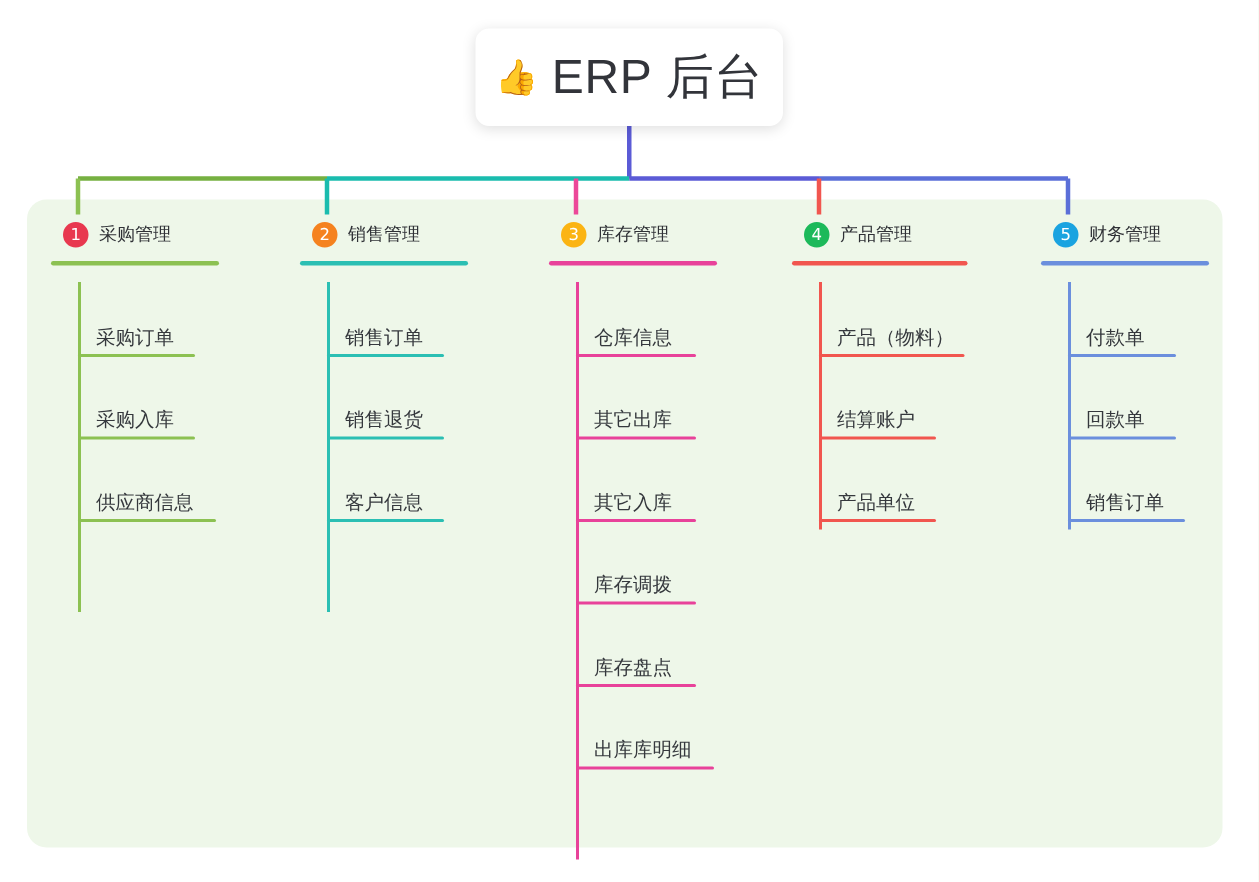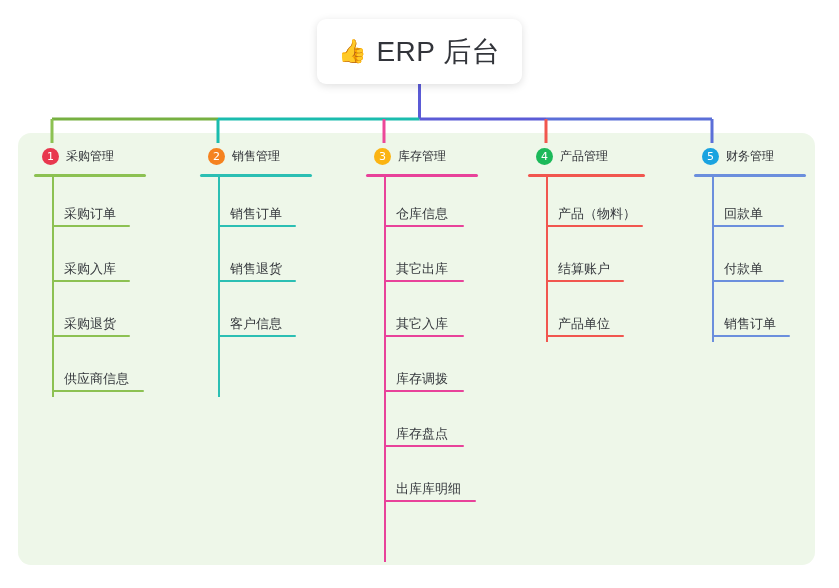--- a/index.html
+++ b/index.html
@@ -15,21 +15,21 @@
   
   .root-card{
     position:absolute;left:317px;top:19px;width:205px;height:65px;
     background:#ffffff;border-radius:9px;
     box-shadow:0 2px 9px rgba(0,0,0,.13);
     display:flex;align-items:center;justify-content:center;
     z-index:6;
   }
   .root-inner{display:flex;align-items:center;gap:9px;}
   .root-emoji{font-size:23px;line-height:1;}
-  .root-title{font-size:28px;color:#32343a;letter-spacing:.5px;white-space:nowrap;}
+  .root-title{font-size:32px;color:#32343a;letter-spacing:.5px;white-space:nowrap;}
 
   
   .panel{
     position:absolute;left:18px;top:133px;width:797px;height:432px;
     background:#eef7e9;border-radius:13px;z-index:1;
   }
 
   
   .wires{position:absolute;left:0;top:0;width:839px;height:588px;z-index:3;pointer-events:none;}
 
@@ -37,21 +37,21 @@
   .col{position:absolute;top:144px;z-index:4;}
   .col-head{display:flex;align-items:center;gap:7px;height:24px;padding-left:8px;}
   .badge{
     width:17px;height:17px;border-radius:50%;
     color:#fff;font-size:11px;line-height:17px;text-align:center;
     flex:0 0 auto;font-family:"DejaVu Sans",sans-serif;
   }
   .col-title{font-size:12px;color:#2f3136;white-space:nowrap;}
   .head-rule{height:3px;border-radius:2px;margin-top:6px;}
 
-  .items{position:relative;margin-top:0;}
+  .items{position:relative;margin-top:11px;}
   .stem{position:absolute;left:18px;top:0;width:2px;}
   .item{position:relative;height:55px;}
   .item-label{
     position:absolute;left:30px;bottom:9px;
     font-size:13px;color:#35383d;white-space:nowrap;
   }
   .item-rule{position:absolute;left:18px;bottom:5px;height:2px;border-radius:1px;}
 </style>
 </head>
 <body>
@@ -91,24 +91,20 @@
           <div class="stem" style="background: rgb(140, 193, 82); height: 220px;"></div>
           <div class="item">
             <span class="item-label">采购订单</span>
             <div class="item-rule" style="background: rgb(140, 193, 82); width: 78px;"></div>
           </div>
           <div class="item">
             <span class="item-label">采购入库</span>
             <div class="item-rule" style="background: rgb(140, 193, 82); width: 78px;"></div>
           </div>
           <div class="item">
-            <span class="item-label">采购退货</span>
-            <div class="item-rule" style="background: rgb(140, 193, 82); width: 78px;"></div>
-          </div>
-          <div class="item">
             <span class="item-label">供应商信息</span>
             <div class="item-rule" style="background: rgb(140, 193, 82); width: 92px;"></div>
           </div>
         </div>
       </div>
       <div class="col" style="left: 200px;">
         <div class="col-head">
           <span class="badge" style="background: rgb(245, 130, 31);">2</span>
           <span class="col-title">销售管理</span>
         </div>
@@ -187,27 +183,27 @@
       </div>
       <div class="col" style="left: 694px;">
         <div class="col-head">
           <span class="badge" style="background: rgb(26, 163, 224);">5</span>
           <span class="col-title">财务管理</span>
         </div>
         <div class="head-rule" style="background: rgb(107, 143, 221); width: 112px;"></div>
         <div class="items">
           <div class="stem" style="background: rgb(107, 143, 221); height: 165px;"></div>
           <div class="item">
+            <span class="item-label">付款单</span>
+            <div class="item-rule" style="background: rgb(107, 143, 221); width: 72px;"></div>
+          </div>
+          <div class="item">
             <span class="item-label">回款单</span>
             <div class="item-rule" style="background: rgb(107, 143, 221); width: 72px;"></div>
           </div>
           <div class="item">
-            <span class="item-label">付款单</span>
-            <div class="item-rule" style="background: rgb(107, 143, 221); width: 72px;"></div>
-          </div>
-          <div class="item">
             <span class="item-label">销售订单</span>
             <div class="item-rule" style="background: rgb(107, 143, 221); width: 78px;"></div>
           </div>
         </div>
       </div>
     </div>
 </div>
 
 </body></html>

